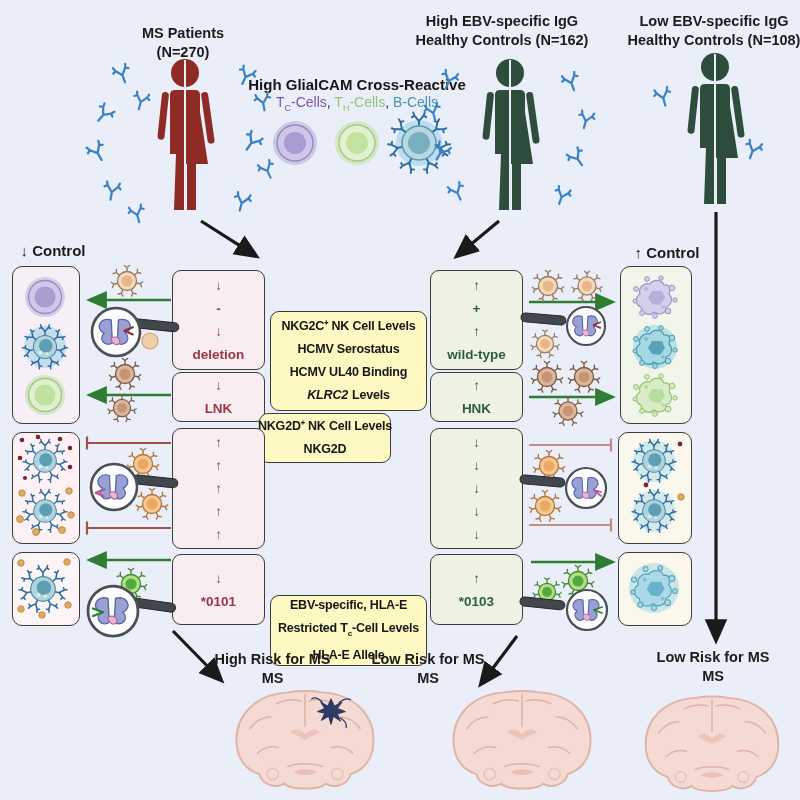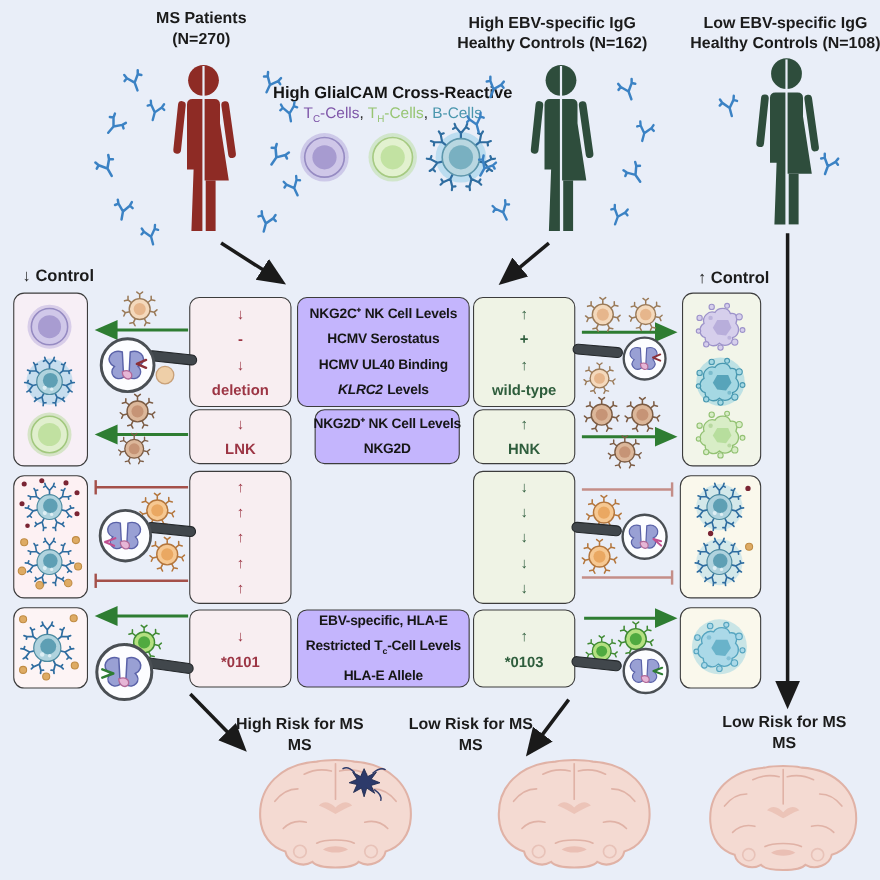--- a/index.html
+++ b/index.html
@@ -12,21 +12,21 @@
     text-align:center;white-space:pre-line;color:#1b1b1b;}
   .ctrl{position:absolute;font-weight:bold;font-size:15px;color:#1b1b1b;text-align:center;}
   .legend-title{position:absolute;left:227px;top:76px;width:260px;text-align:center;
     font-weight:bold;font-size:15px;color:#151515;}
   .legend-sub{position:absolute;left:227px;top:94px;width:260px;text-align:center;
     font-weight:normal;font-size:14px;}
   .legend-sub sub{font-size:9px;}
   .tc{color:#7e55a8;} .th{color:#97c573;} .bc{color:#4a96ad;} .blk{color:#2a2a2a;}
   .box{position:absolute;border:1.6px solid #3c3c3c;border-radius:9px;box-sizing:border-box;
     display:flex;flex-direction:column;justify-content:center;align-items:center;}
-  .midbox{background:#c4b5fd;color:#161616;}
+  .midbox{background:#fef9c3;color:#161616;margin-top:41px;}
   .leftbox{background:#f8eef1;color:#9c3544;}
   .rightbox{background:#eff3e5;color:#2e5d3c;}
   .ln{font-weight:bold;font-size:12.5px;line-height:23px;letter-spacing:-0.2px;white-space:nowrap;}
   .ln i{font-style:italic;text-align:right;}
   .ln .sp{margin-left:4px;}
   .ln sub{font-size:8px;}
   .cue{font-weight:bold;font-size:13.5px;line-height:23px;}
   .panel{position:absolute;border:1.6px solid #3c3c3c;border-radius:10px;box-sizing:border-box;overflow:hidden;}
   .art{position:absolute;left:0;top:0;pointer-events:none;}
   svg{display:block;}
@@ -191,21 +191,21 @@
     <div class="cue">↑</div>
     <div class="cue">+</div>
     <div class="cue">↑</div>
     <div class="cue">wild-type</div>
   </div>
 
   <div class="box leftbox" style="left:172px;top:372px;width:93px;height:50px">
     <div class="cue">↓</div>
     <div class="cue">LNK</div>
   </div>
-  <div class="box midbox" style="left:286px;top:372px;width:132px;height:50px">
+  <div class="box midbox" style="left:259px;top:372px;width:132px;height:50px">
     <div class="ln">NKG2D⁺ NK Cell Levels</div>
     <div class="ln">NKG2D</div>
   </div>
   <div class="box rightbox" style="left:430px;top:372px;width:93px;height:50px">
     <div class="cue">↑</div>
     <div class="cue">HNK</div>
   </div>
 
   <div class="box leftbox" style="left:172px;top:428px;width:93px;height:121px">
     <div class="cue">↑</div>
@@ -302,21 +302,21 @@
       <circle cx="62" cy="64" r="3.2" fill="#deab64" stroke="#c08c44" stroke-width="1"></circle>
     </svg>
   </div>
   <div class="panel" style="left:618px;top:552px;width:74px;height:74px;background:#faf8ec">
     <svg width="70" height="70">
       <circle cx="35" cy="35" r="25" fill="#6ec2dc" opacity=".35"></circle>
       <use href="#bleb" transform="translate(35,35) scale(1.05)" style="--bf:#abd9e8;--bs:#56a5c0;--nf:#62aec6"></use>
     </svg>
   </div>
 
-  <div class="hdr" style="left:103px;top:8px;width:160px">MS Patients
+  <div class="hdr" style="left:103px;top:24px;width:160px">MS Patients
 (N=270)</div>
   <div class="hdr" style="left:402px;top:12px;width:200px">High EBV-specific IgG
 Healthy Controls (N=162)</div>
   <div class="hdr" style="left:616px;top:12px;width:196px">Low EBV-specific IgG
 Healthy Controls (N=108)</div>
 
   <div class="legend-title">High GlialCAM Cross-Reactive</div>
   <div class="legend-sub"><span class="tc"><span>T</span><sub>C</sub><span>-Cells</span></span><span class="blk">, </span><span class="th"><span>T</span><sub>H</sub><span>-Cells</span></span><span class="blk">, </span><span class="bc">B-Cells</span></div>
 
   <svg class="abs" style="left:250px;top:110px" width="215" height="66">

